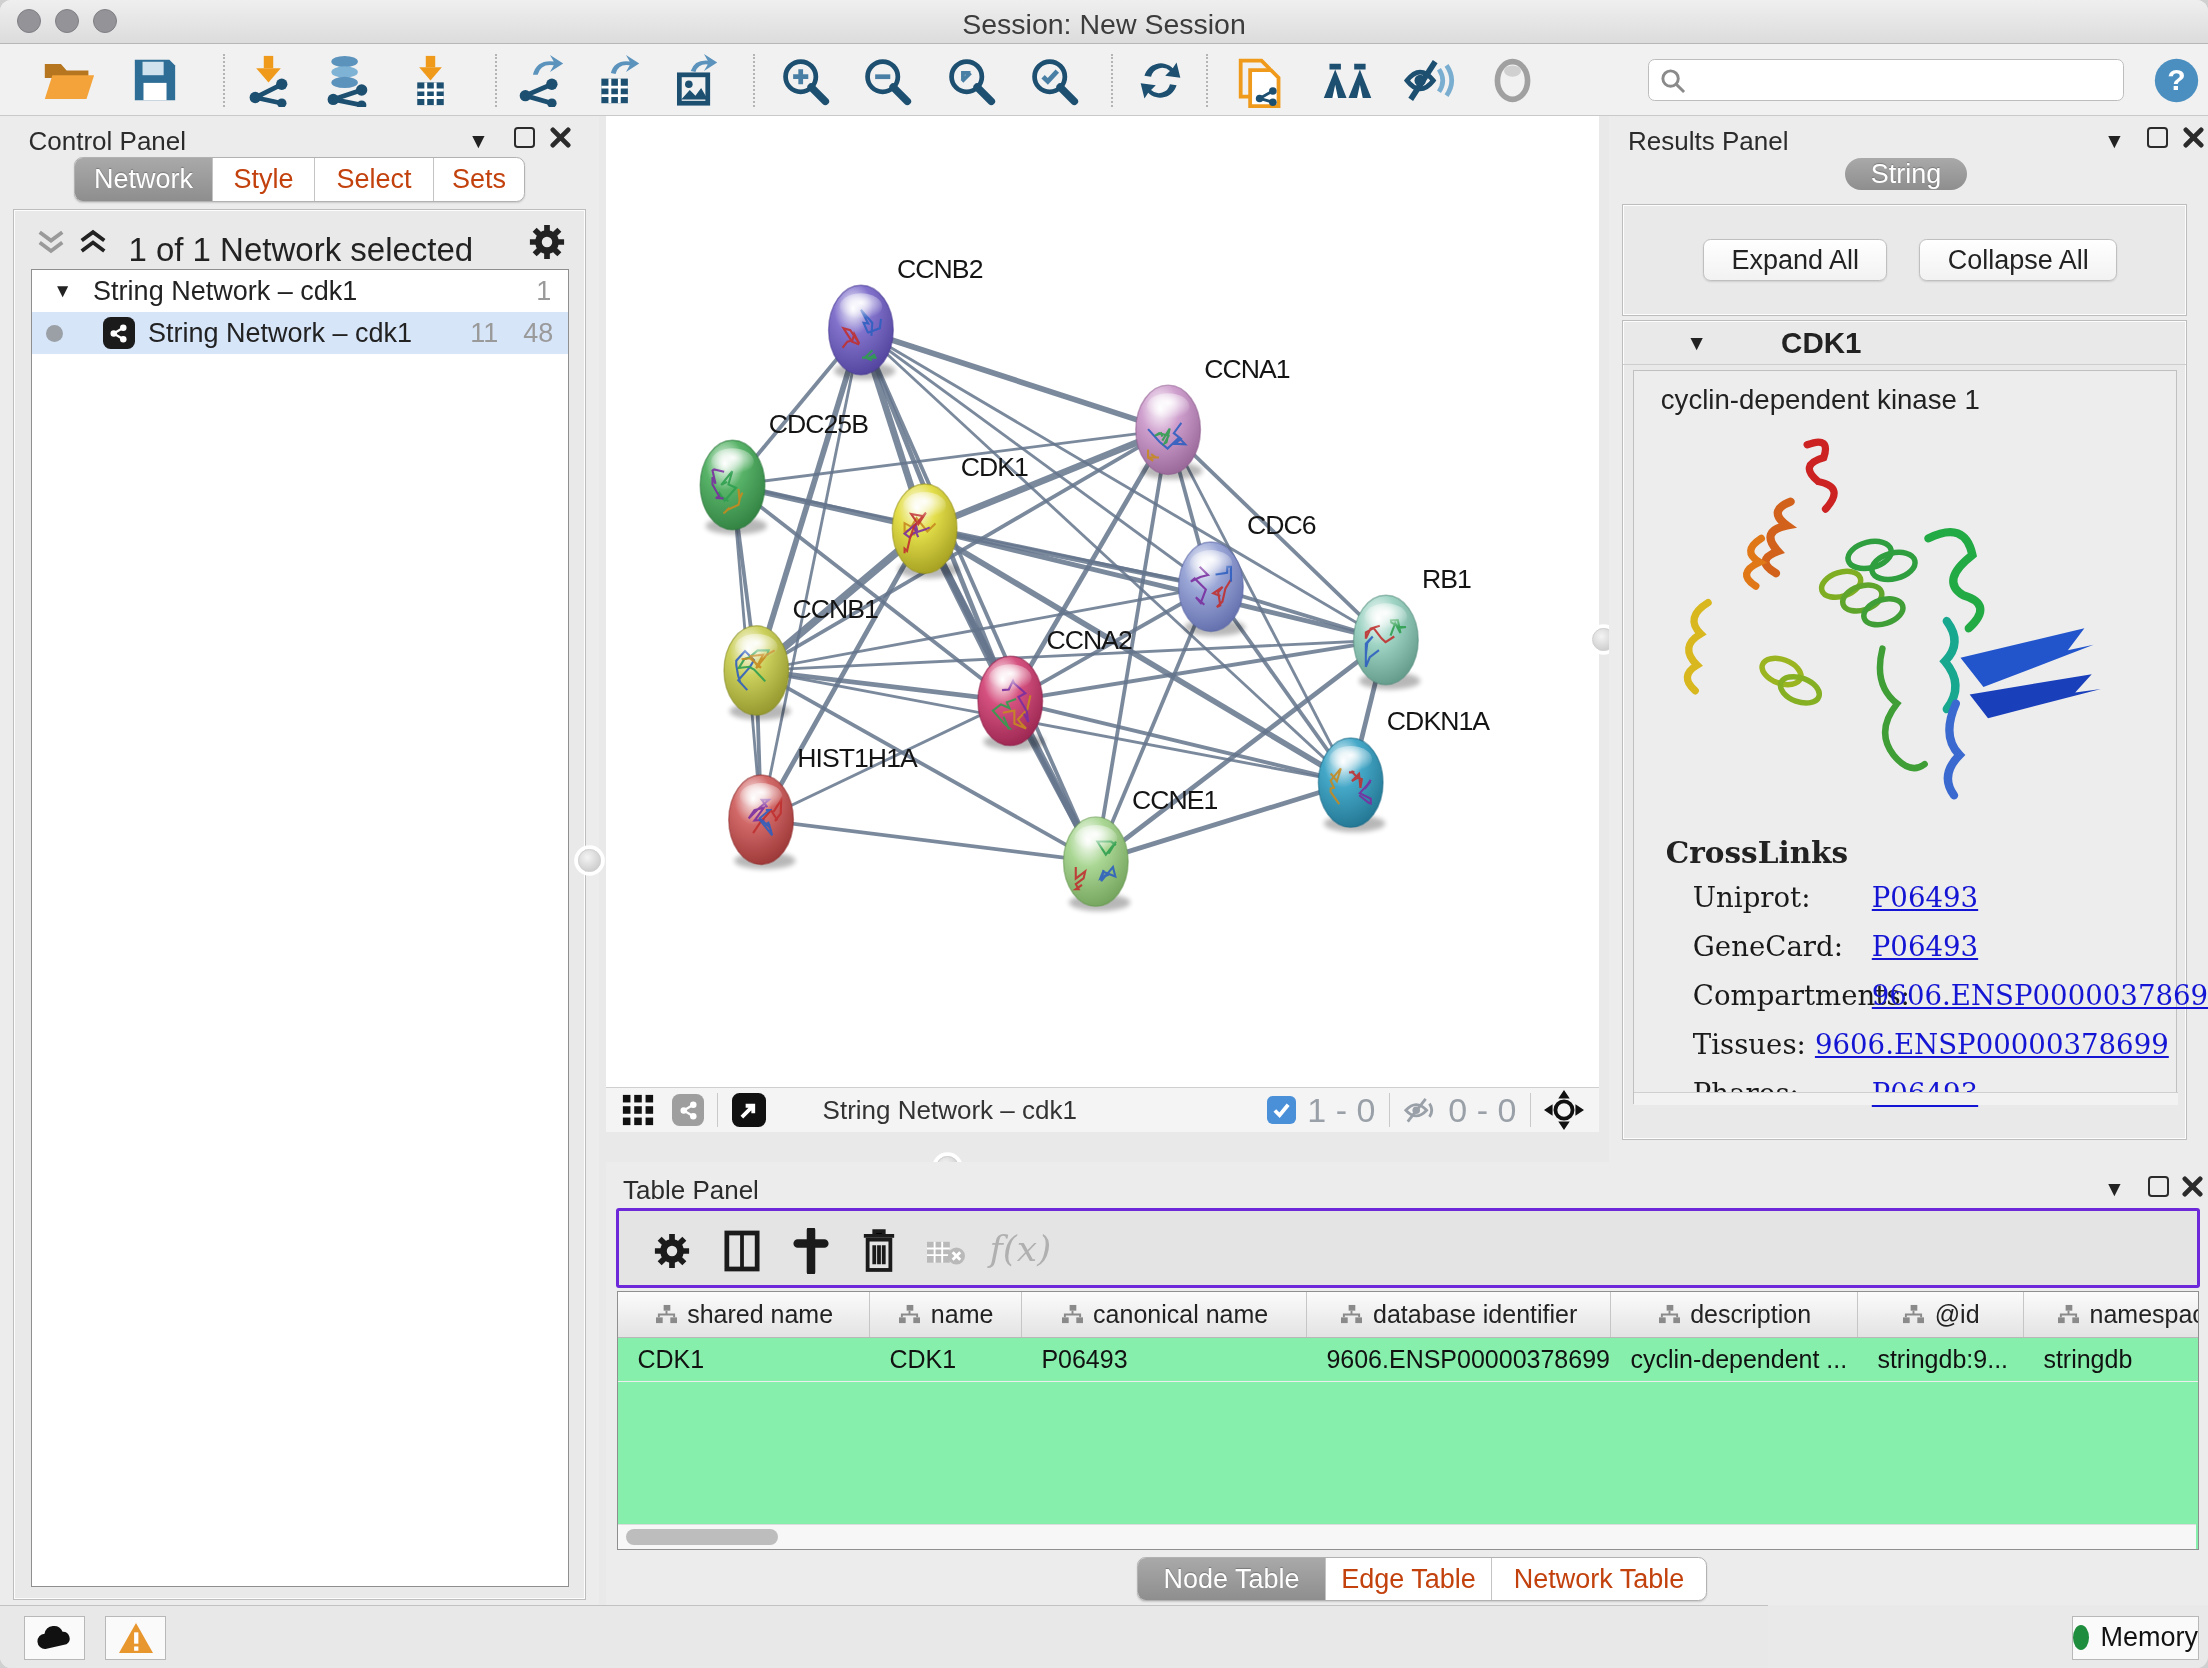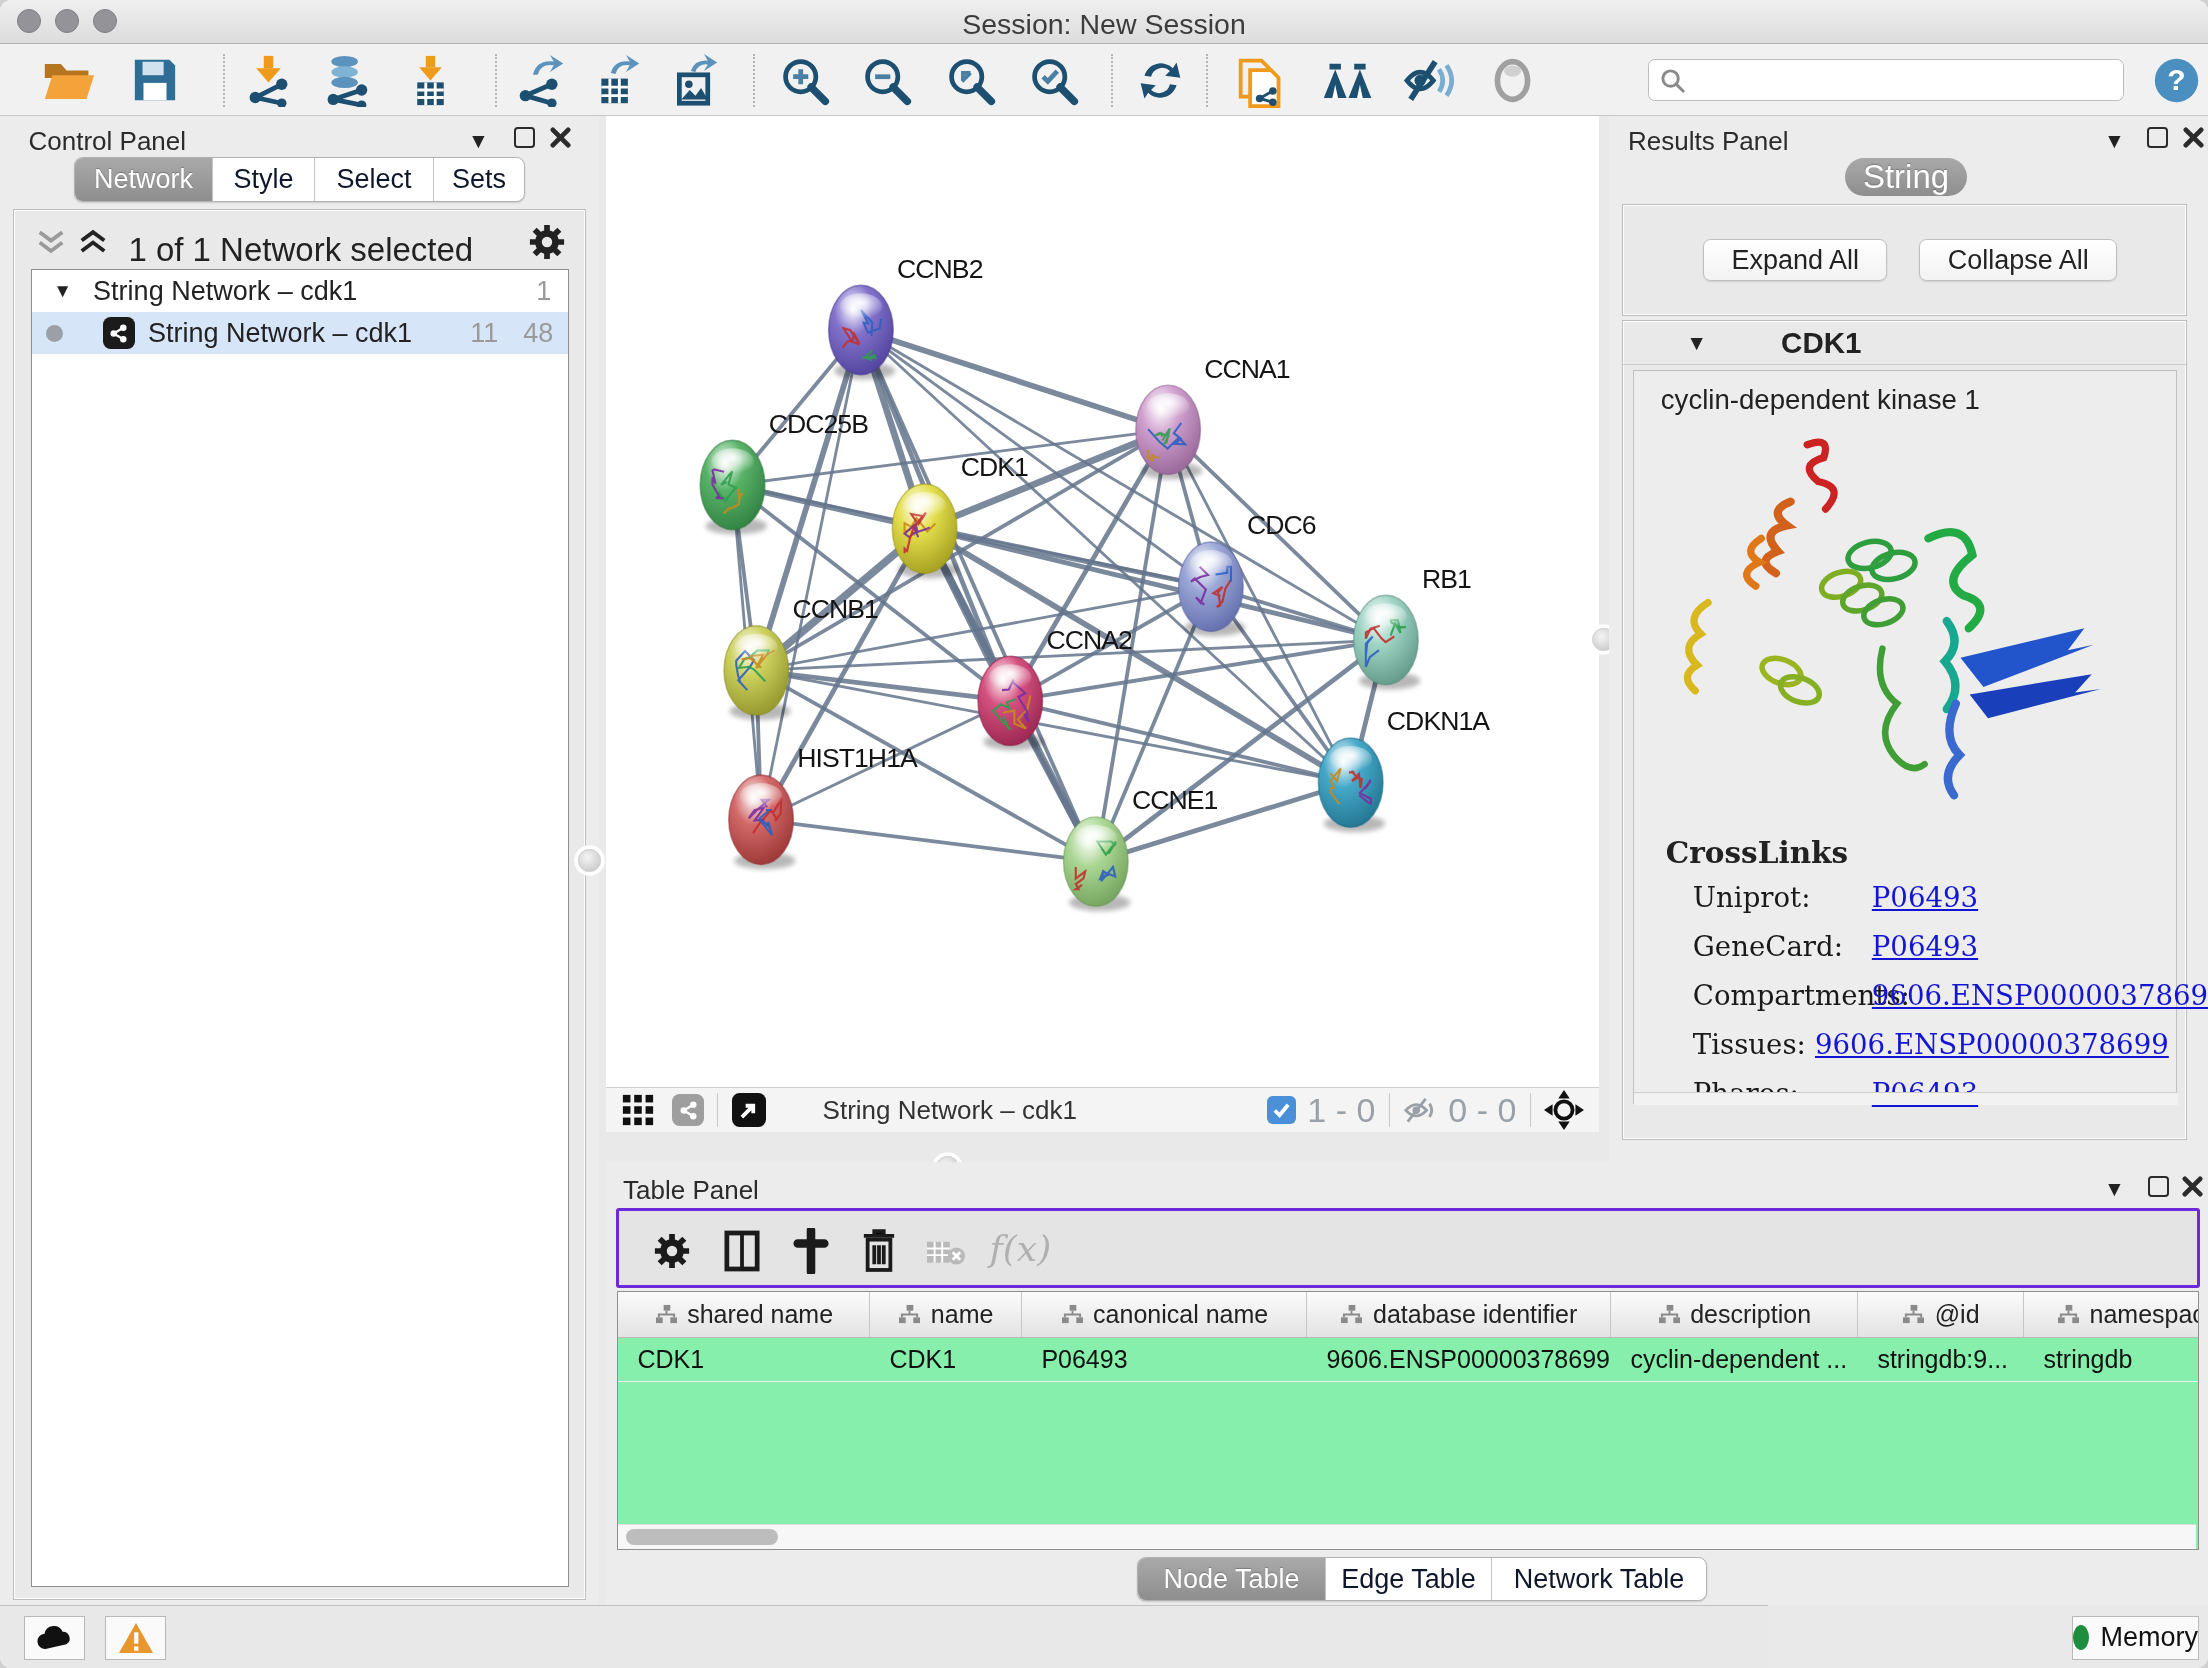--- a/index.html
+++ b/index.html
@@ -36,21 +36,21 @@
   
   .panel-title { font-size:26px; color:#2b2b2b; }
   .float-ico { width:21px; height:21px; border:2.9px solid #2b2b2b; border-radius:3.8px; }
   .sunken { background:#e9e9e9; border:1px solid #bdbdbd;
     box-shadow:inset 0 0 0 1px #fdfdfd; }
 
   
   .seg { display:flex; border:1px solid #b2b2b2; border-radius:8.6px;
     overflow:hidden; background:#fff; box-shadow:0 1px 1.9px rgba(0,0,0,.15); }
   .seg > div { display:flex; align-items:center; justify-content:center;
-    font-size:27px; color:#0f172a; border-right:1px solid #c4c4c4; }
+    font-size:27px; color:#c2410c; border-right:1px solid #c4c4c4; }
   .seg > div:last-child { border-right:none; }
   .seg > div.sel { background:linear-gradient(#a9a9a9,#8e8e8e); color:#fff;
     text-shadow:0 -1px 1px rgba(0,0,0,.25); }
 
   
   .cp { left:0; top:116px; width:599px; height:1489px; background:#ececec; }
   .tree-box { background:#fff; border:1.9px solid #8f8f8f; }
   .tree-row { display:flex; align-items:center; font-size:27px; height:42px; }
   .tree-row .cnt { color:#9a9a9a; }
   .row-sel { background:#d7e5f9; }
@@ -602,21 +602,21 @@
   <div class="abs split-dot" style="left:936px;top:1156px"></div>
   <div class="abs split-dot" style="left:1592px;top:628px"></div>
 
   <div class="abs rp">
     <div class="abs panel-title" style="left:19px;top:9.5px">Results Panel</div>
     <div class="abs" style="left:495px;top:13.3px;font-size:21px">▼</div>
     <div class="abs float-ico" style="left:538px;top:11.4px"></div>
     <svg class="abs" style="left:574px;top:11.4px" width="21" height="21" viewBox="0 0 22 22">
       <path d="M3 3 L19 19 M19 3 L3 19" stroke="#2b2b2b" stroke-width="5" stroke-linecap="round"></path>
     </svg>
-    <div class="abs" style="left:236px;top:42px;width:122px;height:38px;border-radius:19px;background:linear-gradient(#a9a9a9,#8e8e8e);color:#fff;display:flex;align-items:center;justify-content:center;font-size:33px;text-shadow:0 -1px 1px rgba(0,0,0,.25)">String</div>
+    <div class="abs" style="left:236px;top:42px;width:122px;height:32px;border-radius:19px;background:linear-gradient(#a9a9a9,#8e8e8e);color:#fff;display:flex;align-items:center;justify-content:center;font-size:27px;text-shadow:0 -1px 1px rgba(0,0,0,.25)">String</div>
 
     <div class="abs sunken" style="left:13.3px;top:88px;width:565px;height:112px">
       <div class="abs btn" style="left:80px;top:34px;width:184px;height:42px">Expand All</div>
       <div class="abs btn" style="left:296px;top:34px;width:198px;height:42px">Collapse All</div>
     </div>
 
     <div class="abs sunken" style="left:13.3px;top:204px;width:565px;height:820px">
       <div class="abs" style="left:0;top:0;width:563px;height:44px;border-bottom:1px solid #cdcdcd;display:flex;align-items:center">
         <span style="margin-left:63px;font-size:21px">▼</span>
         <span style="margin-left:74px;font-size:29.5px;font-weight:bold">CDK1</span>

